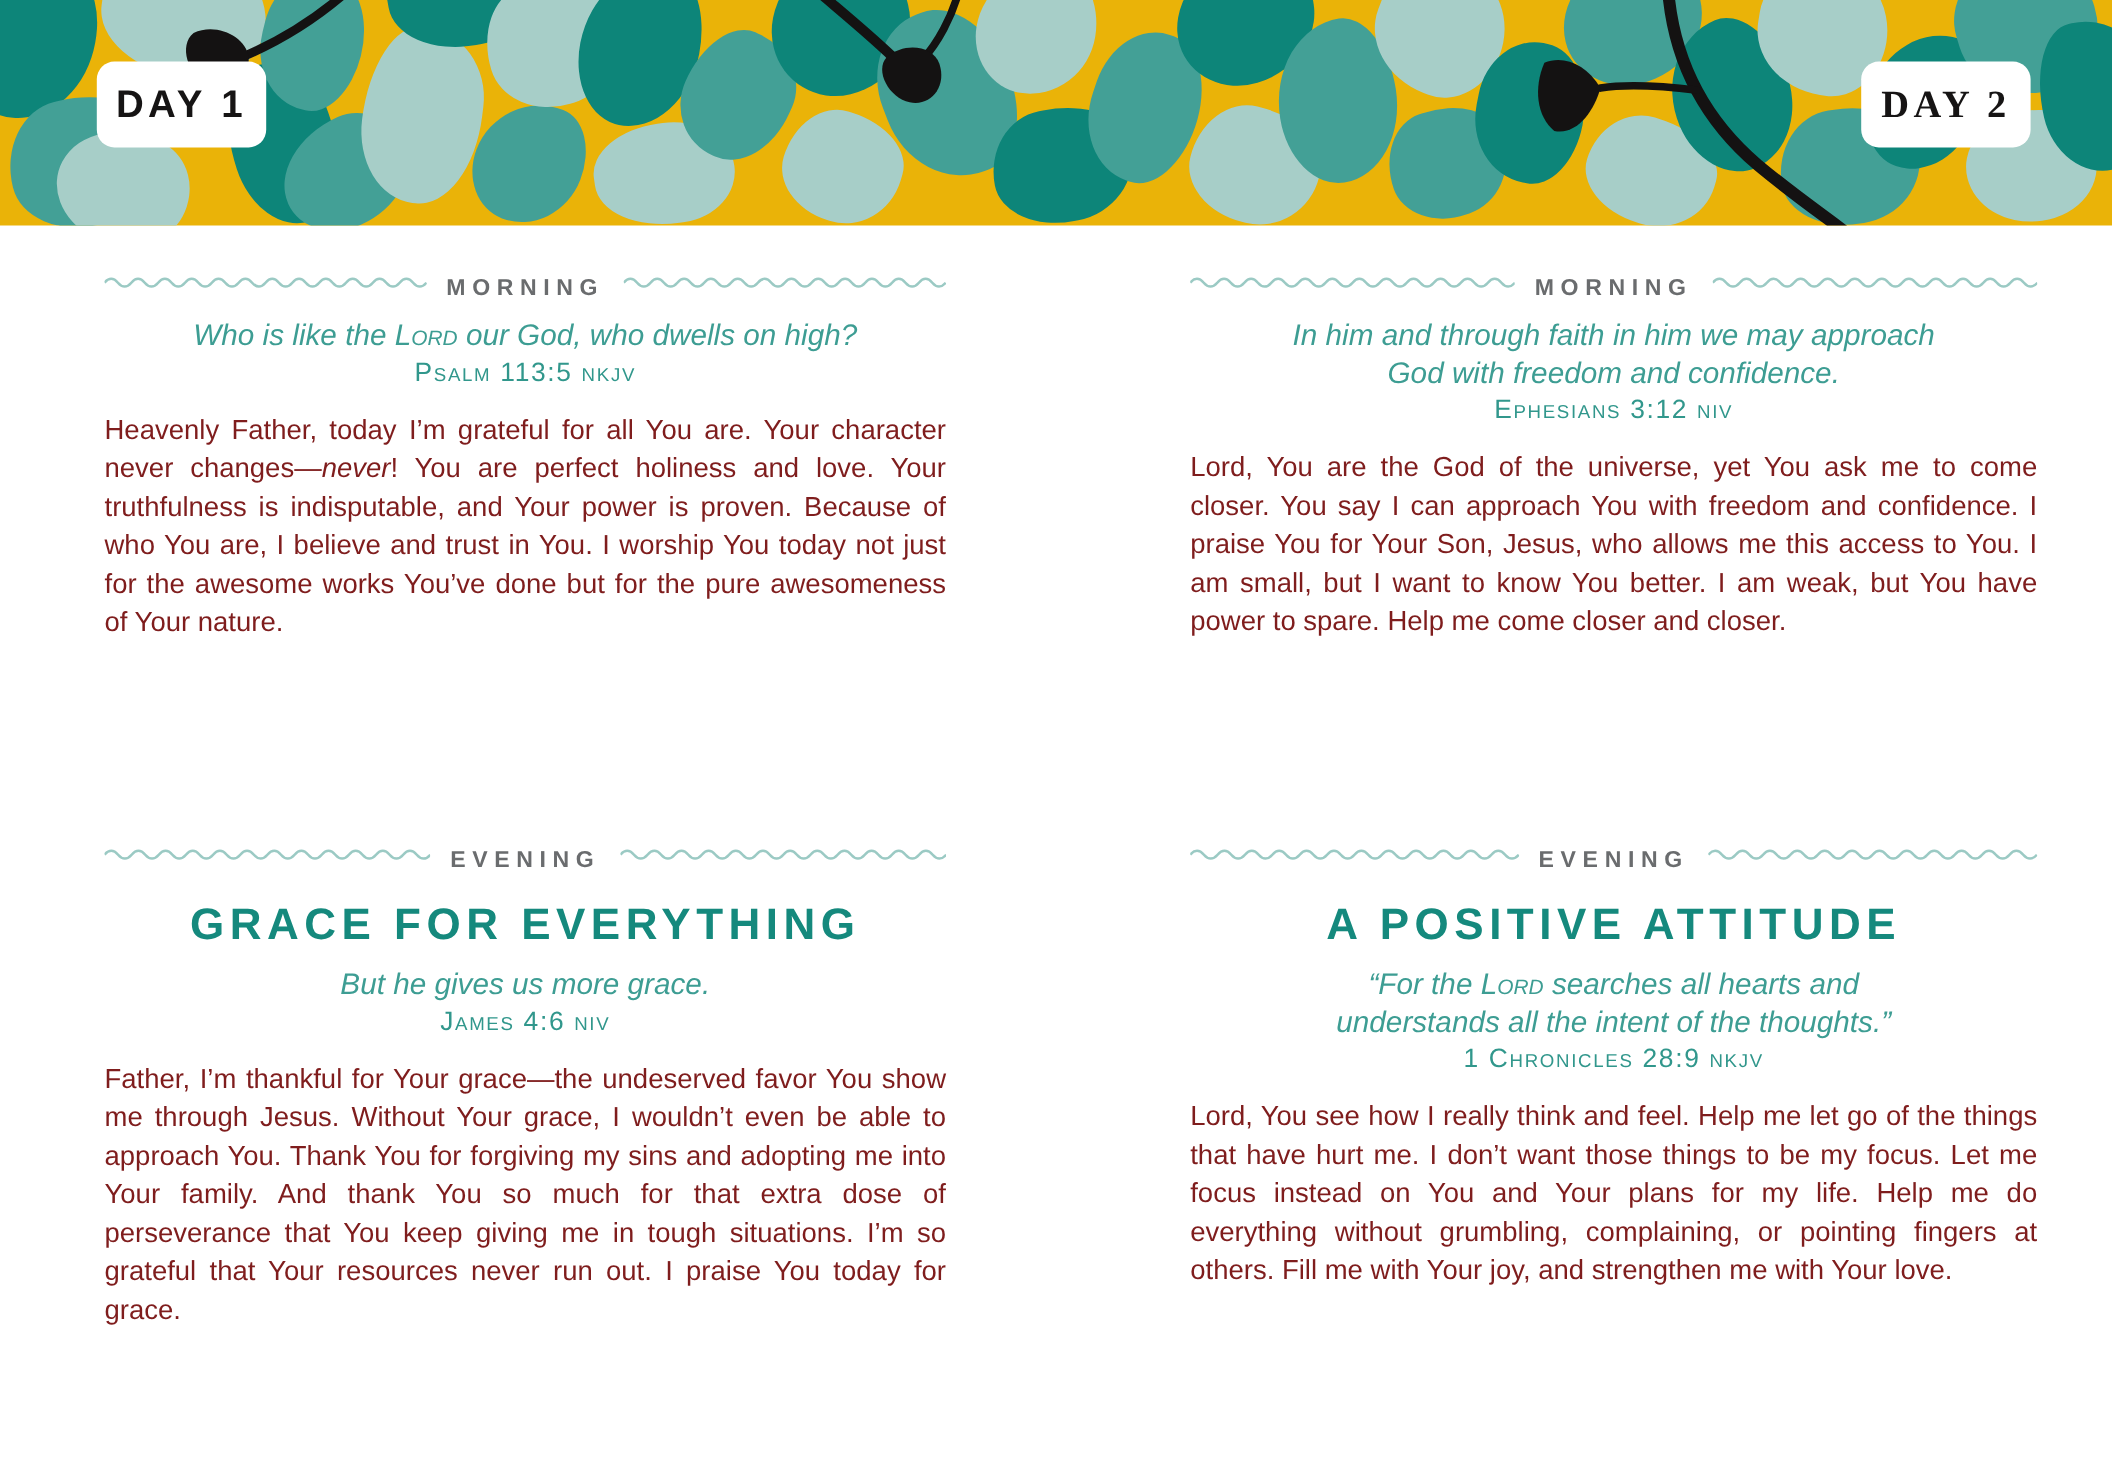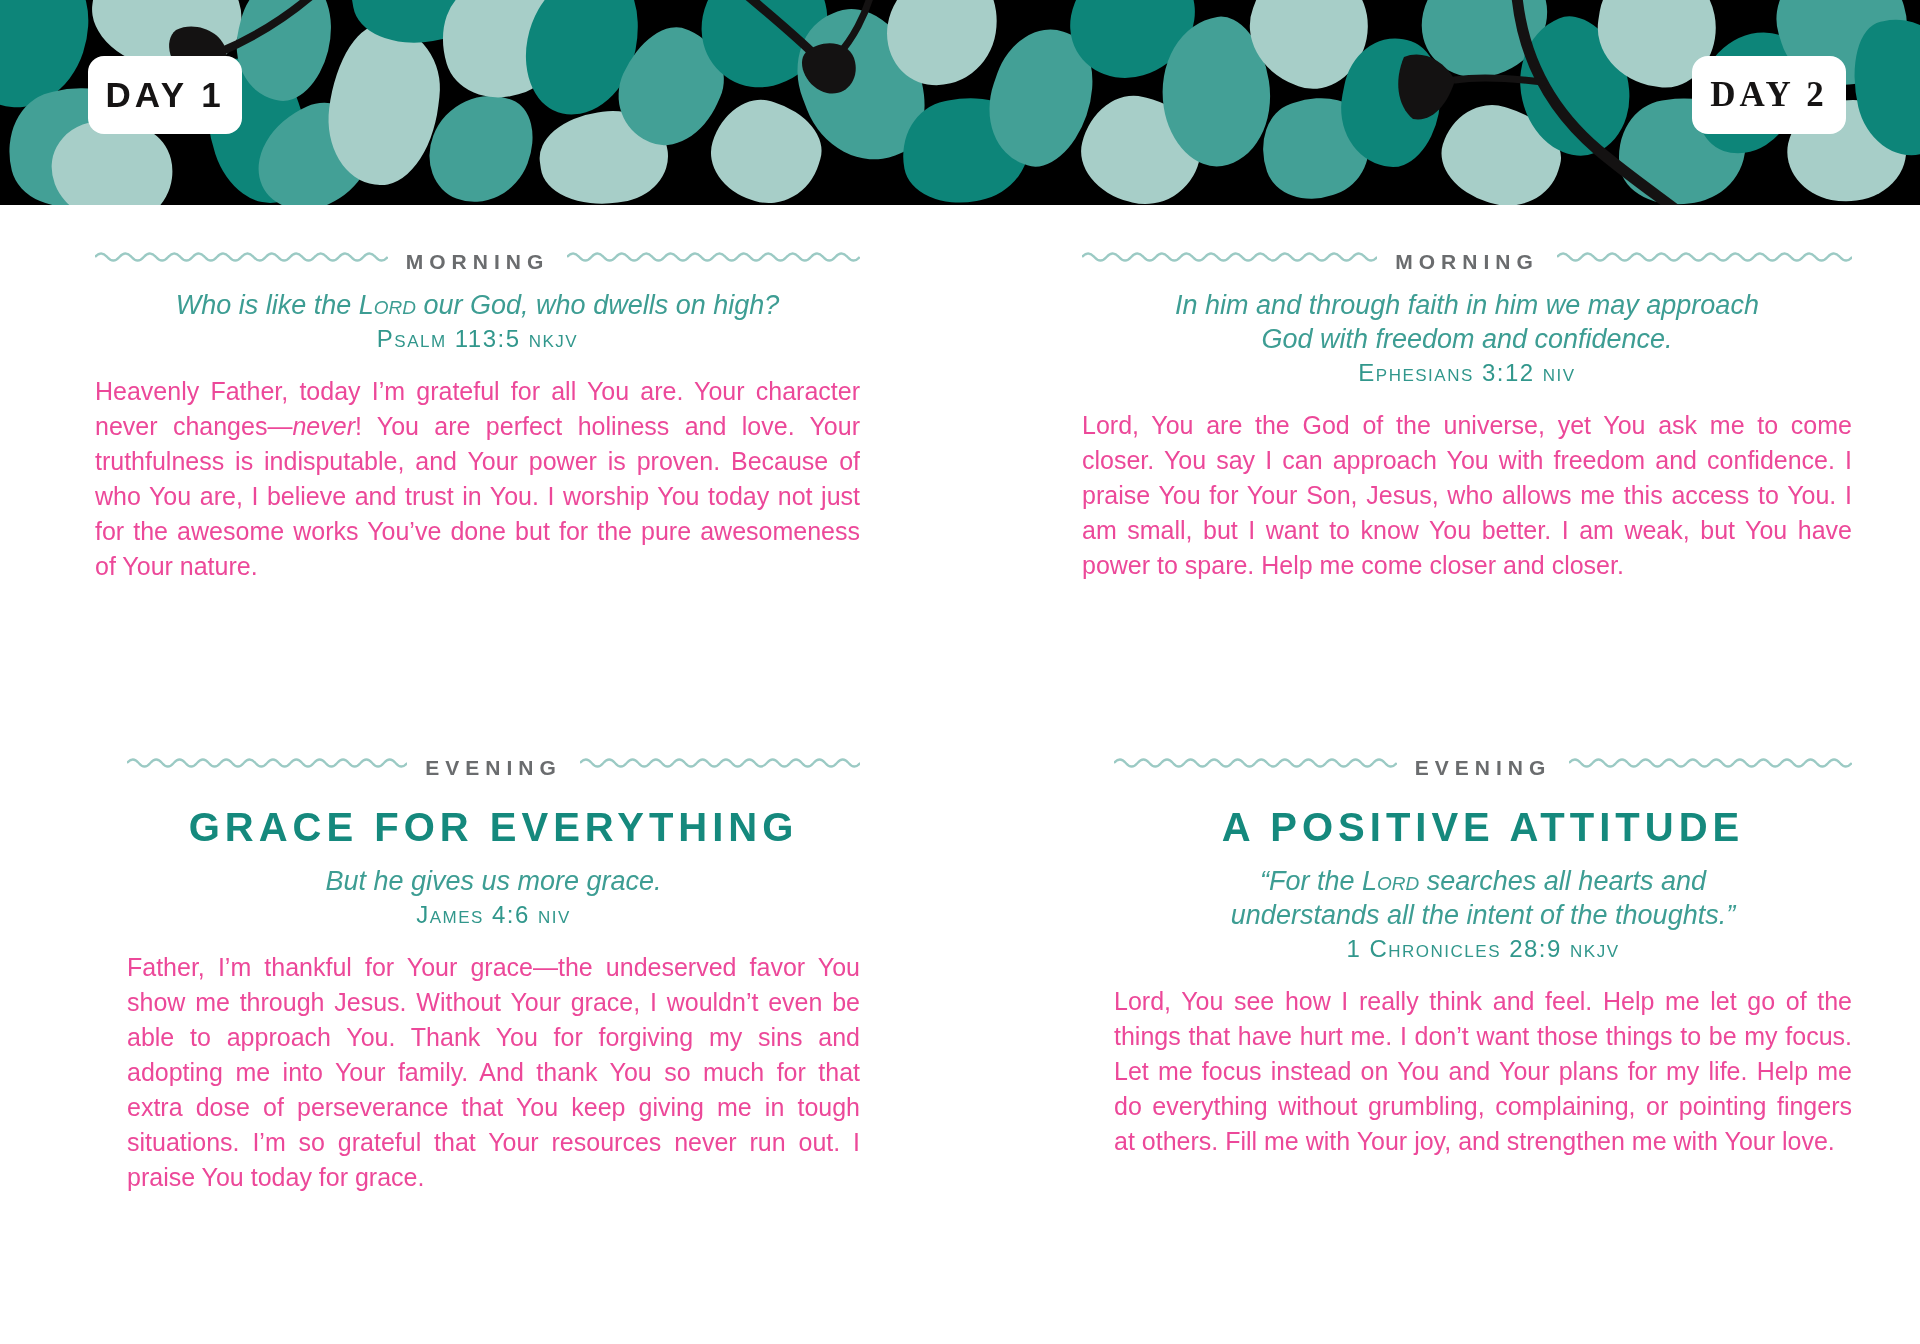--- a/index.html
+++ b/index.html
@@ -1,20 +1,20 @@
 <!DOCTYPE html>
 <html><head>
 <meta charset="utf-8">
 <style>
   html,body{margin:0;padding:0;background:#ffffff;}
   .canvas{position:relative;width:1920px;height:1344px;background:#ffffff;overflow:hidden;
           font-family:"Liberation Sans", sans-serif;}
 
   
-  .banner{position:absolute;left:0;top:0;width:1920px;height:205px;overflow:hidden;background:#000000;}
+  .banner{position:absolute;left:0;top:0;width:1920px;height:205px;overflow:hidden;background:#eab308;}
   .blob{position:absolute;display:block;}
   .bd{background:#0d8579;}
   .bm{background:#43a096;}
   .bl{background:#a7cec8;}
   .r1{border-radius:62% 38% 55% 45% / 55% 48% 52% 45%;}
   .r2{border-radius:42% 58% 48% 52% / 58% 42% 55% 45%;}
   .r3{border-radius:52% 48% 42% 58% / 46% 54% 50% 50%;}
   .branches{position:absolute;left:0;top:0;z-index:3;}
   .day-label{position:absolute;z-index:5;background:#ffffff;border-radius:16px;
              display:flex;align-items:center;justify-content:center;
@@ -25,36 +25,36 @@
 
   
   .pages{position:absolute;left:0;top:205px;width:1920px;height:1139px;}
   .page{position:absolute;top:0;height:100%;}
   .page-left{left:0;width:960px;}
   .page-right{left:960px;width:960px;}
   .devotion{position:absolute;}
   .page-left  .devotion{left:95px;right:100px;}
   .page-right .devotion{left:122px;right:68px;}
   .sec-m{top:45px;}
-  .sec-e{top:551px;margin-left:32px;}
+  .sec-e{top:565px;}
 
   .sec-head{display:flex;align-items:flex-start;gap:18px;height:24px;}
   .squiggle{flex:1 1 auto;height:14px;min-width:40px;}
   .squiggle path{fill:none;stroke:#9bcac4;stroke-width:2.3;}
   .sec-label{flex:0 0 auto;font-size:21px;font-weight:bold;letter-spacing:6px;color:#6a6c6e;}
 
   .dev-title{margin:24px 0 0 0;text-align:center;font-size:40px;font-weight:bold;
              letter-spacing:5px;color:#15897d;line-height:1.15;}
   .verse{margin:14px auto 0 auto;max-width:620px;text-align:center;font-style:italic;
          font-size:27px;line-height:34px;color:#3d9d93;}
   .verse.narrow{max-width:560px;}
   .lord{font-variant:small-caps;}
   .reference{margin:4px auto 0 auto;text-align:center;font-variant:small-caps;
              font-size:24px;letter-spacing:1.5px;color:#31978c;line-height:26px;}
-  .dev-body{margin:22px 0 0 0;text-align:justify;font-size:25px;line-height:35px;color:#ec4899;}
+  .dev-body{margin:22px 0 0 0;text-align:justify;font-size:25px;line-height:35px;color:#7f1d1d;}
   .it{font-style:italic;}
 </style>
 </head>
 <body>
 
 <div class="canvas">
 
   <header class="banner">
     <div>
       <span class="blob bd r1" style="left:-30px;top:-35px;width:115px;height:145px;transform:rotate(18deg);"></span>

